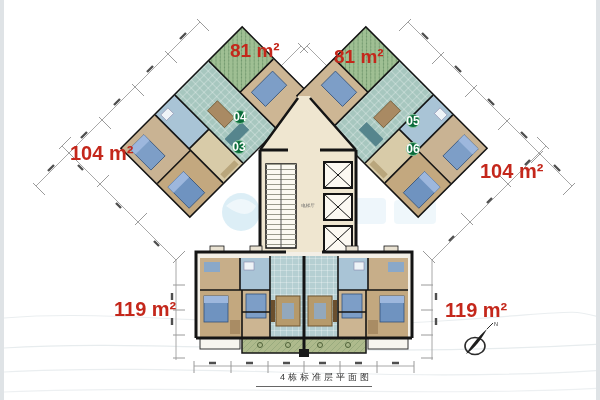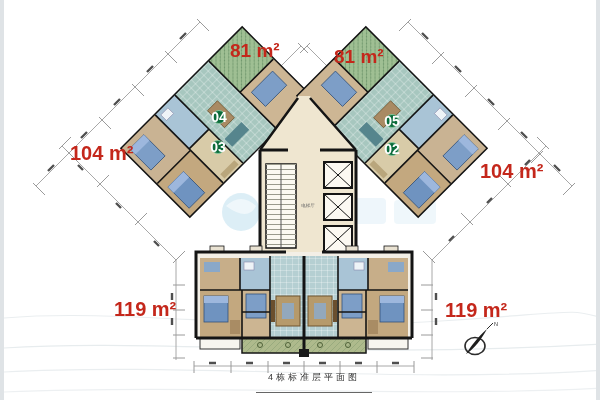--- a/index.html
+++ b/index.html
@@ -13,29 +13,29 @@
     position:absolute;color:#c4271b;font-weight:800;white-space:nowrap;
     letter-spacing:0px;line-height:1;
   }
   .sz19{font-size:19px;} .sz20{font-size:20px;}
   .l81L{left:226px;top:41px;} .l81R{left:330px;top:47px;}
   .l104L{left:66px;top:143px;} .l104R{left:476px;top:161px;}
   .l119L{left:110px;top:299px;} .l119R{left:441px;top:300px;}
   .badge{
     position:absolute;width:14px;height:14px;border-radius:50%;
     background:#0a6b3a;border:1px solid #83c69b;box-sizing:border-box;
-    color:#fff;font-size:14px;font-weight:bold;
-    display:flex;align-items:center;justify-content:center;line-height:1;
+    color:#fff;font-size:12px;font-weight:bold;
+    display:flex;align-items:center;justify-content:center;line-height:1;margin-left:21px;
   }
   .b04{left:208px;top:110px;} .b03{left:207px;top:140px;}
   .b05{left:381px;top:114px;text-align:center;} .b06{left:381px;top:142px;}
   .caption{
-    position:absolute;left:252px;top:371px;width:116px;text-align:center;
+    position:absolute;left:252px;top:371px;width:116px;text-align:right;
     font-size:9px;letter-spacing:3px;color:#333;
-    border-bottom:1px solid #666;padding-bottom:8px;white-space:nowrap;
+    border-bottom:1px solid #666;padding-bottom:2px;white-space:nowrap;
   }
 </style>
 </head>
 <body>
 
 <div class="stage">
 
 <svg width="600" height="400" viewBox="0 0 600 400">
   <defs>
     <pattern id="grid" width="6" height="6" patternUnits="userSpaceOnUse">
@@ -205,17 +205,17 @@
 <div class="arealabel sz19 l81L">81 m²</div>
 <div class="arealabel sz19 l81R">81 m²</div>
 <div class="arealabel sz20 l104L">104 m²</div>
 <div class="arealabel sz20 l104R">104 m²</div>
 <div class="arealabel sz20 l119L">119 m²</div>
 <div class="arealabel sz20 l119R">119 m²</div>
 
 <div class="badge b04">04</div>
 <div class="badge b03">03</div>
 <div class="badge b05">05</div>
-<div class="badge b06">02</div>
+<div class="badge b06">06</div>
 
 <div class="caption">4栋标准层平面图</div>
 
 </div>
 
 </body></html>

